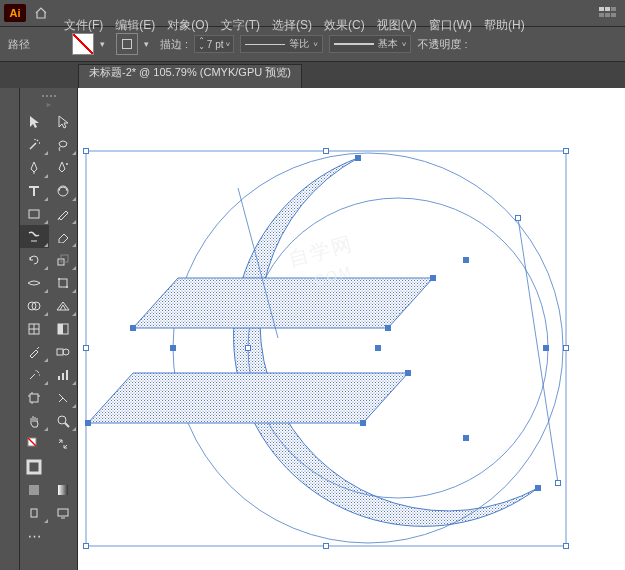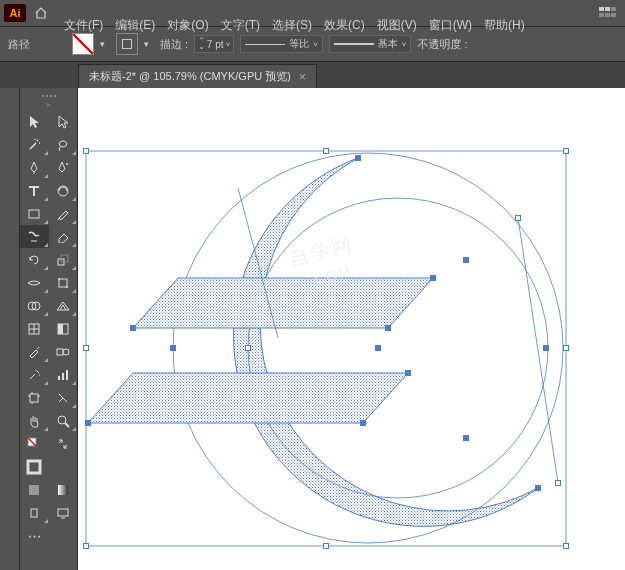--- a/index.html
+++ b/index.html
@@ -15,21 +15,21 @@
 .swatch-none { width:22px; height:22px; background:#fff; position:relative; border:1px solid #888; }
 .swatch-none::after { content:""; position:absolute; left:0; top:0; width:100%; height:100%; background:linear-gradient(to top right, transparent 46%, #e00 46%, #e00 54%, transparent 54%); }
 .swatch-drop { width:10px; color:#ccc; font-size:9px; }
 .swatch-box { width:22px; height:22px; border:1px solid #888; display:flex; align-items:center; justify-content:center; }
 .swatch-box-inner { width:10px; height:10px; border:1px solid #ccc; }
 .stroke-input { width:40px; height:18px; background:#4a4a4a; border:1px solid #666; color:#ccc; font-size:10px; padding:0 3px; display:flex; align-items:center; justify-content:space-between; }
 .prof-select { height:18px; background:#4a4a4a; border:1px solid #666; display:flex; align-items:center; padding:0 4px; gap:4px; font-size:10px; }
 .prof-line1 { width:40px; height:1px; background:#ccc; }
 .prof-line2 { width:40px; height:2px; background:#ccc; }
 .tab-strip { height:26px; background:#434343; display:flex; align-items:flex-end; padding-left:78px; }
-.doc-tab { height:24px; background:#535353; padding:0 10px; display:flex; align-items:center; font-size:11px; color:#ddd; gap:8px; border-top:1px solid #2a2a2a; border-left:1px solid #2a2a2a; border-right:1px solid #2a2a2a; }
+.doc-tab { height:24px; background:#535353; padding:0 10px; display:flex; align-items:center; font-size:11px; color:#ddd; gap:8px; border-top:1px solid #2a2a2a; border-left:1px solid #2a2a2a; border-right:1px solid #2a2a2a;flex-direction:column; }
 .tab-close { font-size:12px; color:#aaa; cursor:pointer; }
 .main { display:flex; height:482px; }
 .toolcol { width:20px; background:#535353; border-right:1px solid #2a2a2a; }
 .tool-panel { width:58px; background:#535353; border-right:1px solid #2a2a2a; display:flex; flex-direction:column; padding-top:4px; }
 .tool-grip { height:8px; display:flex; justify-content:center; align-items:center; gap:2px; }
 .tool-grip span { width:2px; height:2px; background:#888; }
 .tool-drop { height:10px; display:flex; justify-content:center; color:#888; font-size:8px; }
 .tool-row { display:flex; height:23px; }
 .tool-btn { width:29px; height:23px; display:flex; align-items:center; justify-content:center; color:#ddd; cursor:pointer; position:relative; }
 .tool-btn.active { background:#3a3a3a; }

